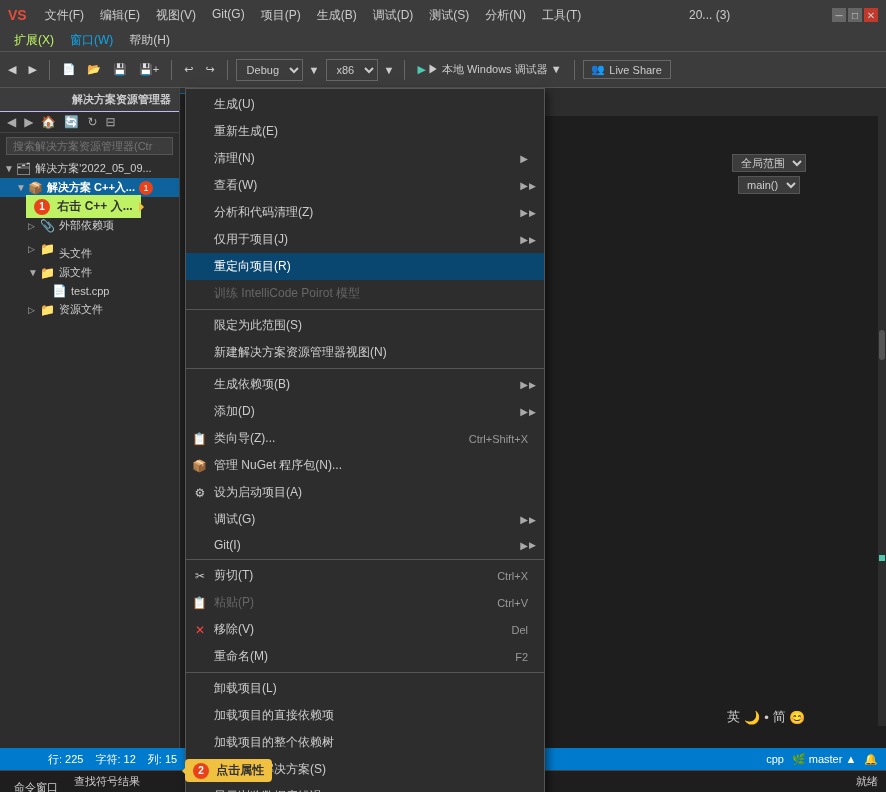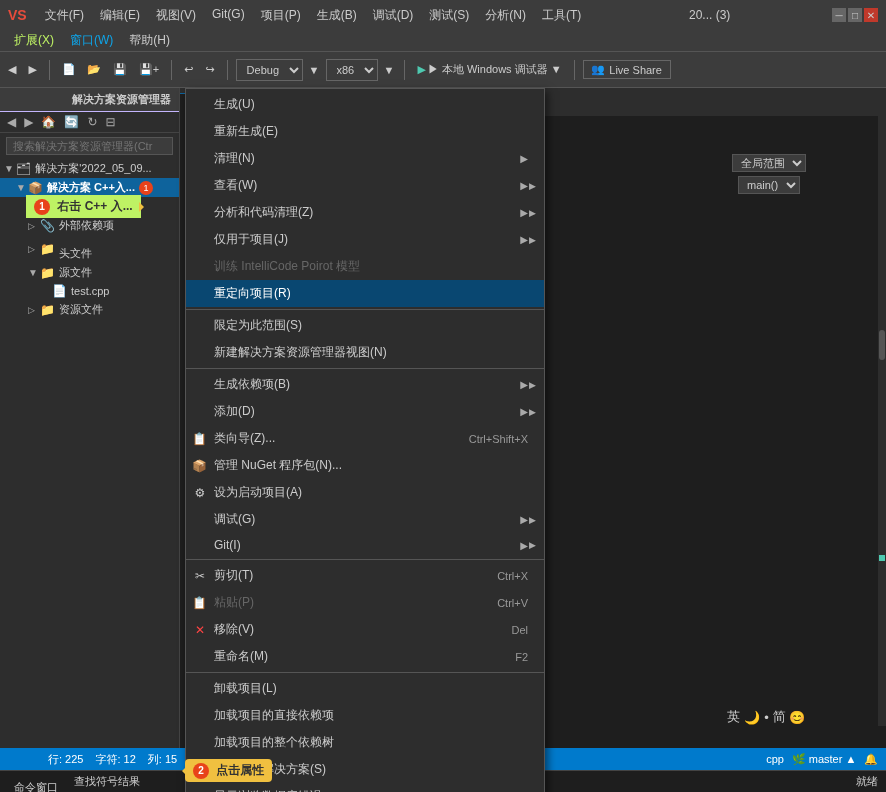--- a/index.html
+++ b/index.html
@@ -446,26 +446,26 @@
   <div class="ctx-item ctx-submenu-arrow">
     <span class="ctx-item-label">分析和代码清理(Z)</span>
     <span class="ctx-item-arrow">▶</span>
   </div>
 
   <div class="ctx-item ctx-submenu-arrow">
     <span class="ctx-item-label">仅用于项目(J)</span>
     <span class="ctx-item-arrow">▶</span>
   </div>
 
+  <div class="ctx-item highlighted" style="background:#094771;">
+    <span class="ctx-item-label">重定向项目(R)</span>
+  </div>
+
   <div class="ctx-item disabled">
     <span class="ctx-item-label">训练 IntelliCode Poirot 模型</span>
-  </div>
-
-  <div class="ctx-item highlighted" style="background:#094771;">
-    <span class="ctx-item-label">重定向项目(R)</span>
   </div>
   <div class="ctx-sep"></div>
 
   <div class="ctx-item">
     <span class="ctx-item-label">限定为此范围(S)</span>
   </div>
 
   <div class="ctx-item">
     <span class="ctx-item-label">新建解决方案资源管理器视图(N)</span>
   </div>

